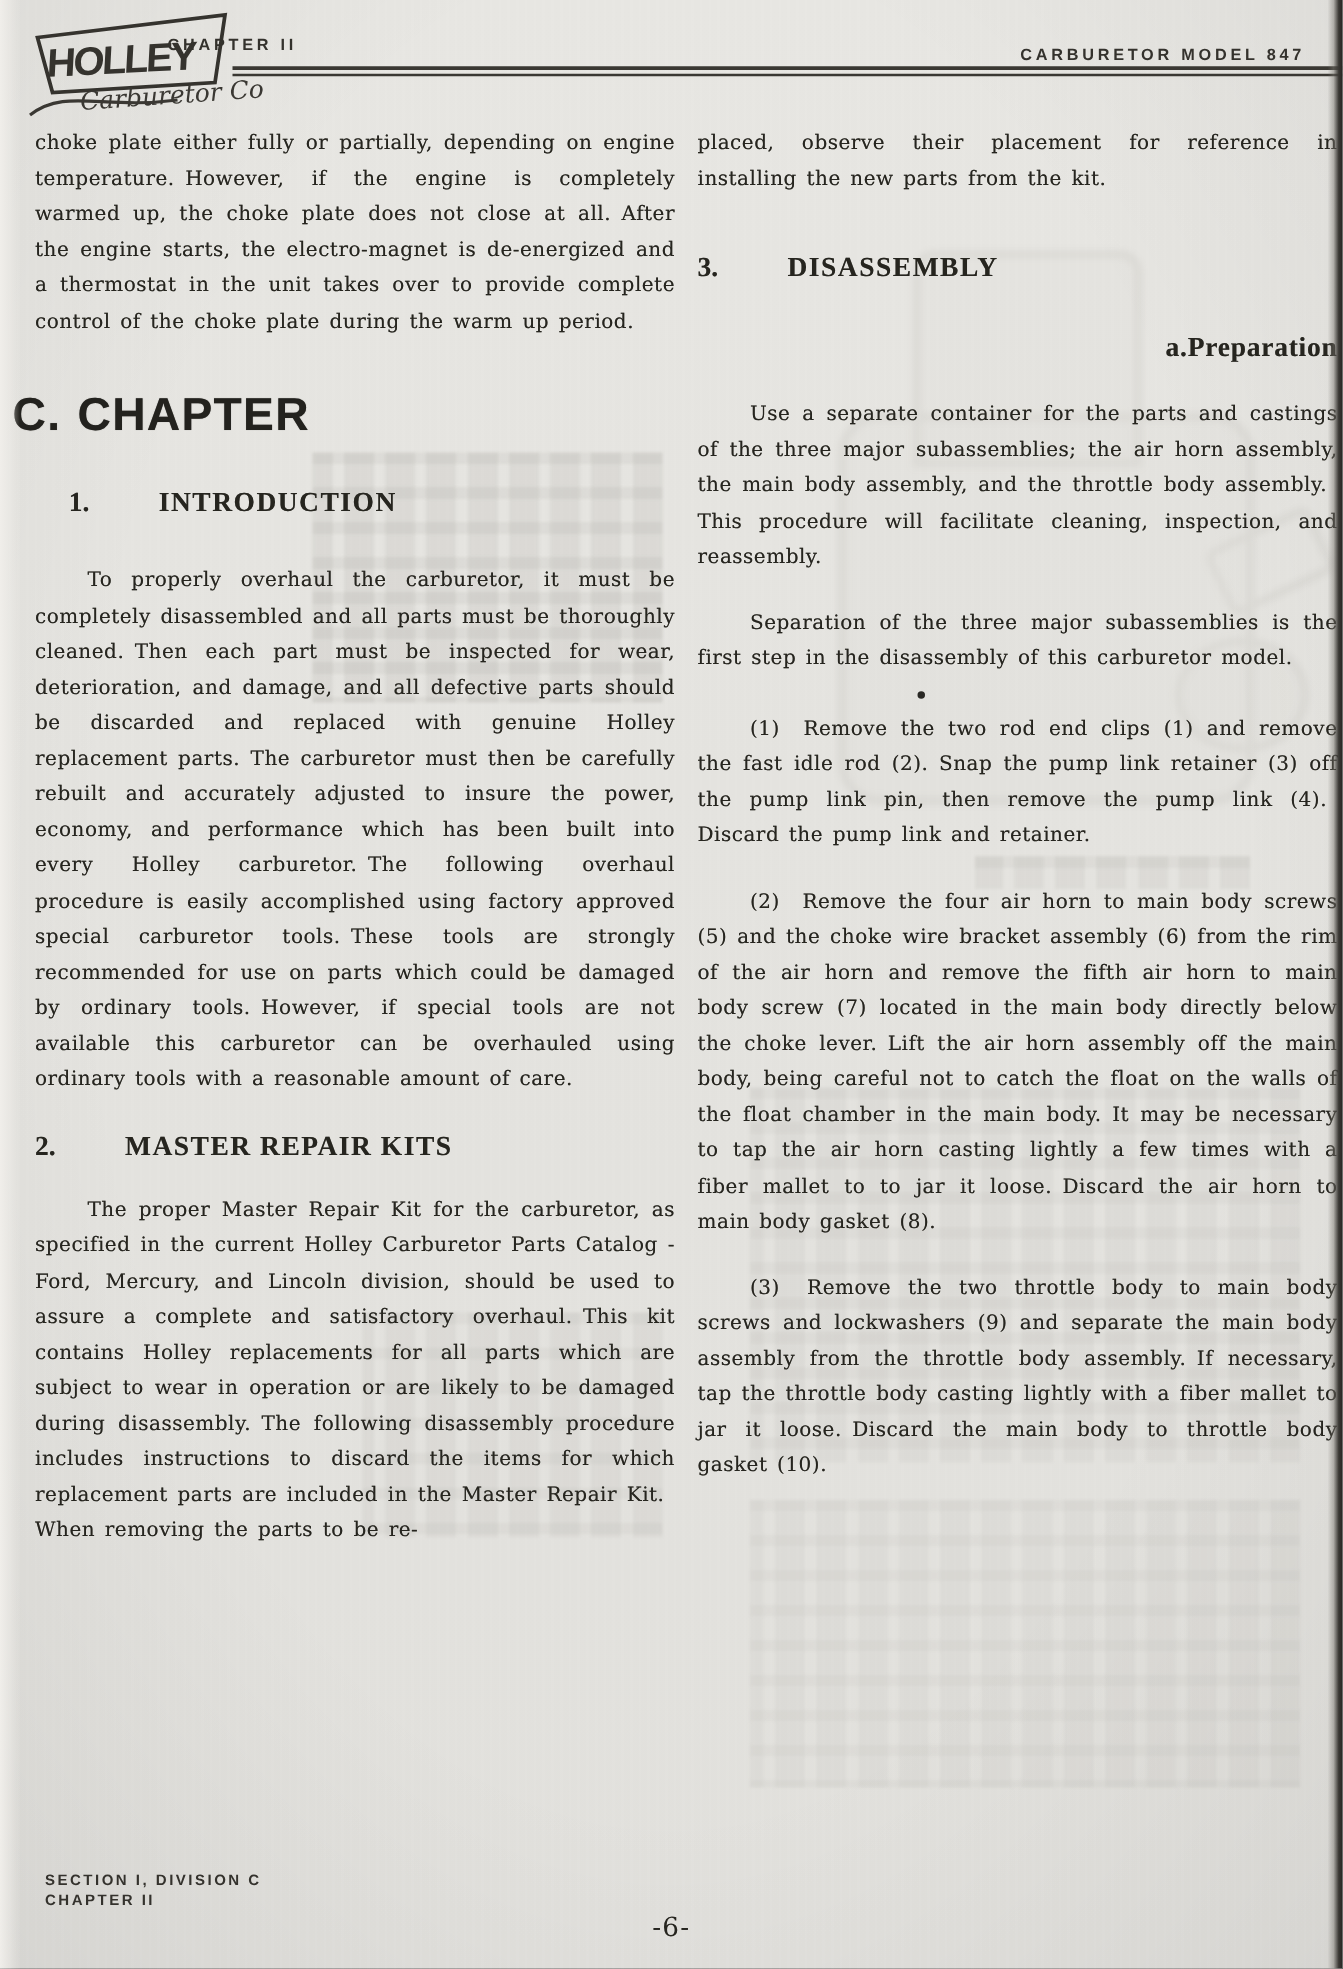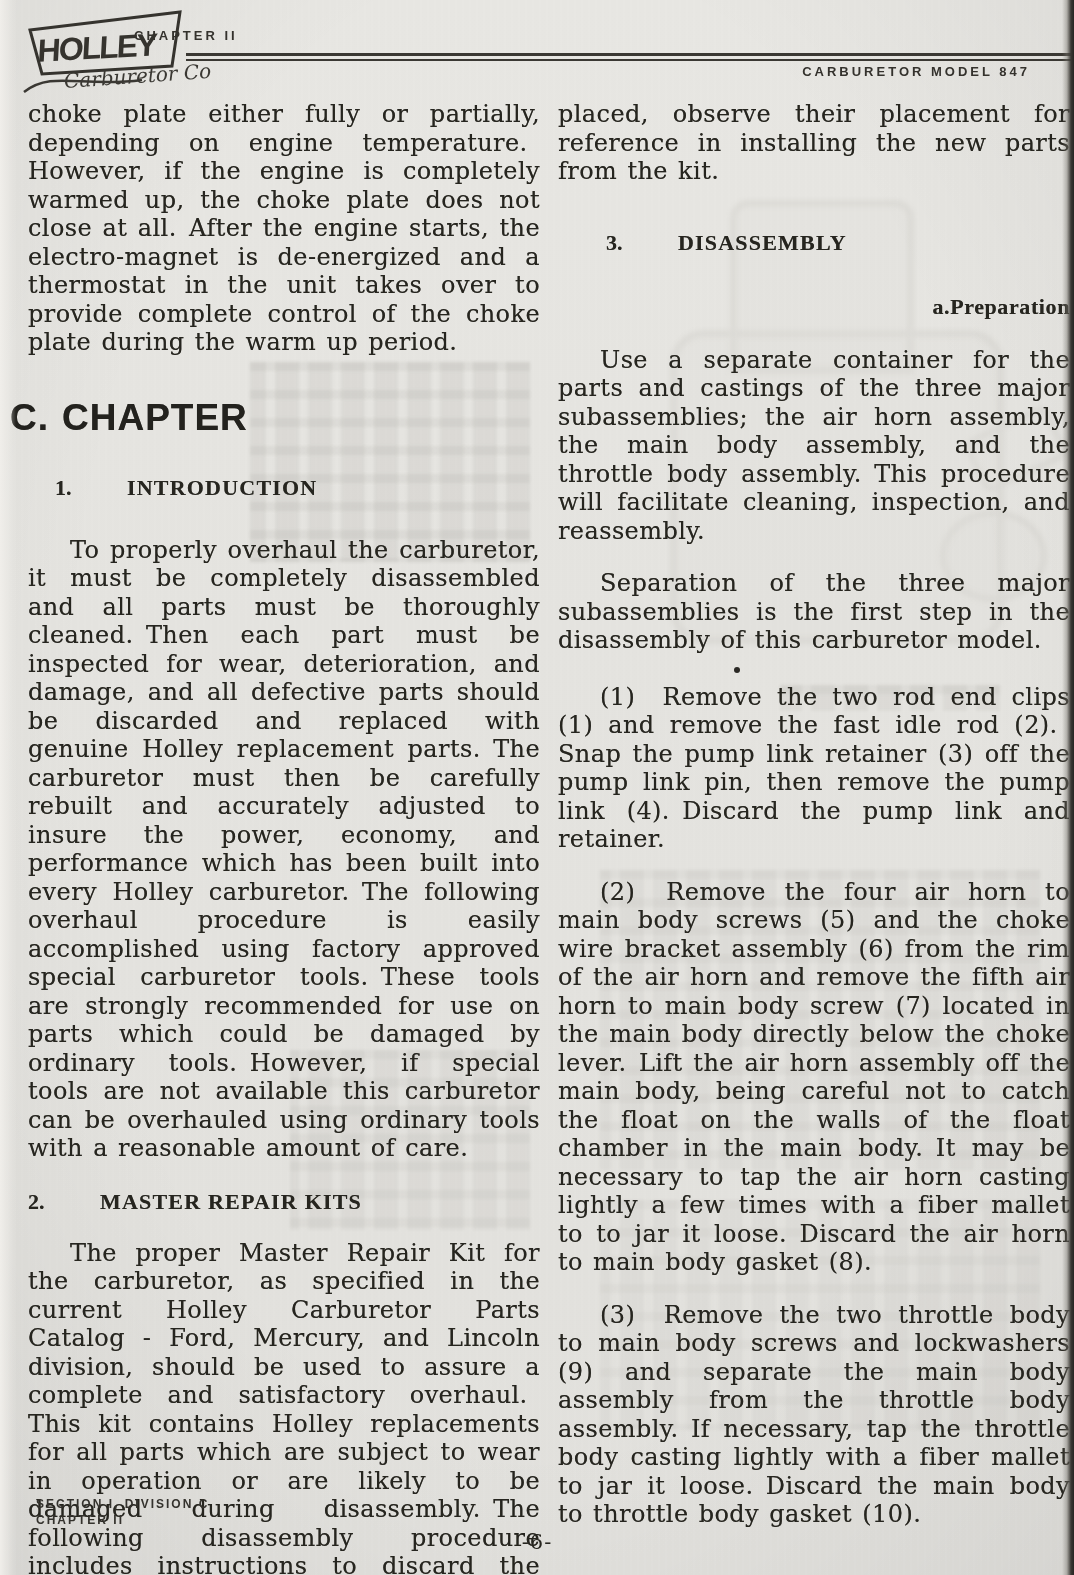--- a/index.html
+++ b/index.html
@@ -27,34 +27,34 @@
     pointer-events:none;z-index:5;}
 
   
   .logo{position:absolute;left:22px;top:8px;z-index:3;}
   .chapter-label{
     position:absolute;left:134px;top:28px;
     font-family:"Liberation Sans",sans-serif;font-weight:bold;font-size:13px;
     letter-spacing:3px;color:#34322d;z-index:3;
   }
   .model-label{
-    position:absolute;right:44px;top:36px;
+    position:absolute;right:30px;top:36px;
     font-family:"Liberation Sans",sans-serif;font-weight:bold;font-size:13px;
-    letter-spacing:3px;color:#34322d;z-index:3;margin-top:28px;
+    letter-spacing:3px;color:#34322d;z-index:3;
   }
   .rule-top{position:absolute;left:186px;right:0;top:53px;height:3px;background:#3a3833;z-index:2;}
   .rule-bottom{position:absolute;left:186px;right:0;top:59px;height:2px;background:#3a3833;z-index:2;}
 
   
   .col{position:absolute;top:100px;width:512px;z-index:2;}
   .col-left{left:28px;}
   .col-right{left:558px;}
 
   .p{
-    font-size:24px;line-height:28.5px;letter-spacing:0.4px;word-spacing:2.2px;
+    font-size:16px;line-height:28.5px;letter-spacing:0.4px;word-spacing:2.2px;
     text-align:justify;margin:0;
     text-shadow:0 0 0.5px rgba(38,37,31,0.55);
   }
   .indent{text-indent:42px;}
   .mt-24{margin-top:24px;}
   .mt-22{margin-top:35px;}
 
   .h-over{
     font-family:"Liberation Sans",sans-serif;font-weight:bold;font-size:37px;
     letter-spacing:1px;color:#23221e;margin:40px 0 0 -18px;
@@ -63,21 +63,21 @@
   .h-over .num{display:inline-block;width:52px;}
 
   .h-serif{
     font-family:"Liberation Serif",serif;font-weight:bold;font-size:22px;
     letter-spacing:1.2px;color:#26251f;margin:0;
     text-shadow:0 0 0.5px rgba(38,37,31,0.5);
   }
   .h-serif .num{display:inline-block;width:72px;letter-spacing:0;}
   .h-intro{margin-top:36px;margin-left:27px;}
   .h-master{margin-top:26px;}
-  .h-dis{margin-top:44px;margin-left:48px;}
+  .h-dis{margin-top:44px;}
 
   .h-sub{
     font-family:"Liberation Serif",serif;font-weight:bold;font-size:22px;
     letter-spacing:0.6px;color:#26251f;margin:0;line-height:30px;
     text-shadow:0 0 0.5px rgba(38,37,31,0.5);
   }
   .h-sub .num{display:inline-block;width:44px;}
   .h-prep{margin-top:36px;margin-left:88px;text-align:right;}
   .h-b{margin-top:32px;text-indent:58px;max-width:480px;}
 

